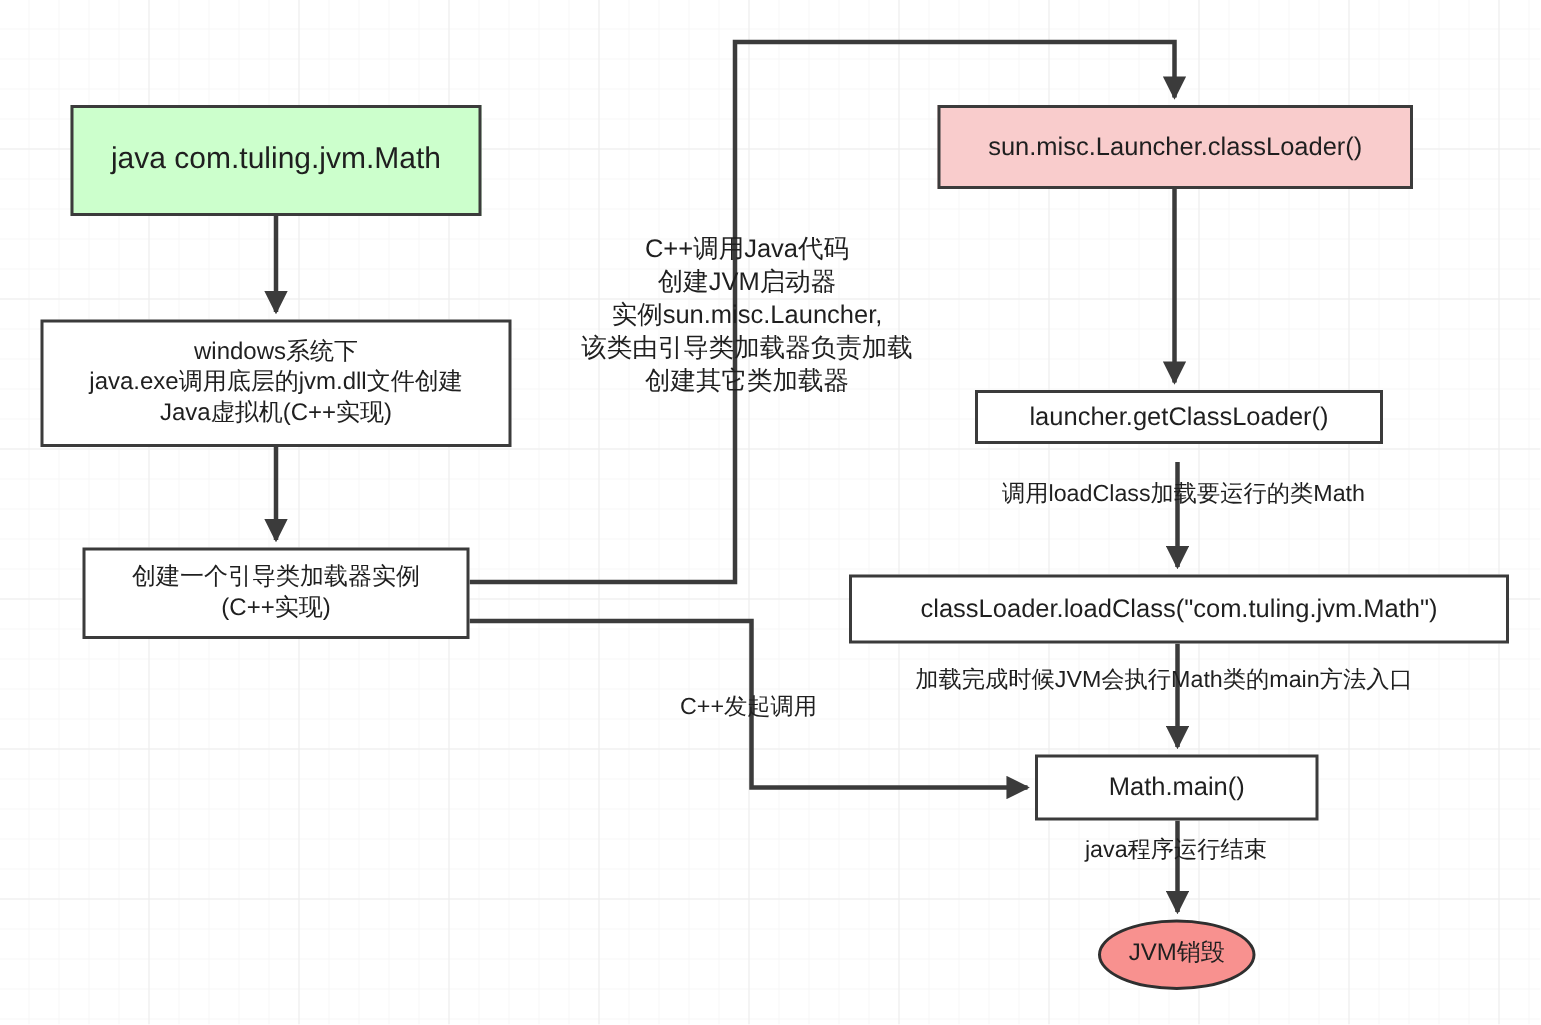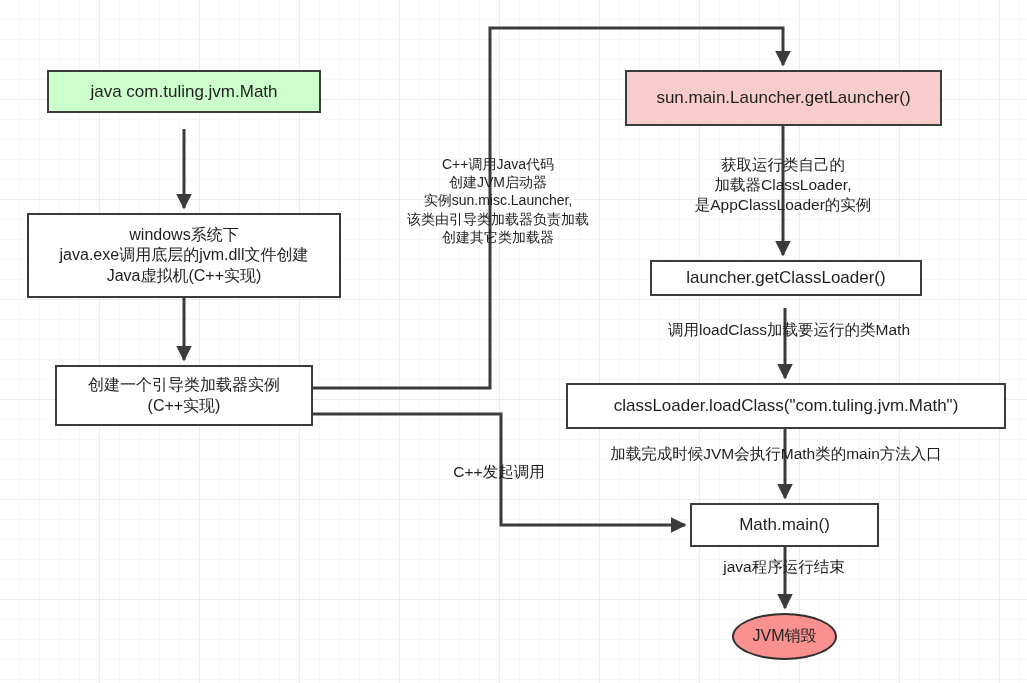--- a/index.html
+++ b/index.html
@@ -52,31 +52,31 @@
   .edge-label {
     position: absolute;
     color: #1f1f1f;
     text-align: center;
     line-height: 1.3;
     white-space: pre-line;
     background: transparent;
   }
 
   
-  #n-java-cmd        { left: 47px;  top: 70px;  width: 274px; height: 43px;  font-size: 17px; }
+  #n-java-cmd        { left: 47px;  top: 70px;  width: 274px; height: 74px;  font-size: 20px; }
   #n-windows         { left: 27px;  top: 213px; width: 314px; height: 85px;  font-size: 16px; }
   #n-bootstrap       { left: 55px;  top: 365px; width: 258px; height: 61px;  font-size: 16px; }
   #n-get-launcher    { left: 625px; top: 70px;  width: 317px; height: 56px;  font-size: 17px; }
   #n-get-classloader { left: 650px; top: 260px; width: 272px; height: 36px;  font-size: 17px; }
   #n-load-class      { left: 566px; top: 383px; width: 440px; height: 46px;  font-size: 17px; }
   #n-math-main       { left: 690px; top: 503px; width: 189px; height: 44px;  font-size: 17px; text-align: center; }
   #n-jvm-destroy     { left: 732px; top: 613px; width: 105px; height: 47px;  font-size: 16px; }
 
   
-  #l-cpp-call-java   { left: 376px; top: 155px; width: 244px; font-size: 14px; }
+  #l-cpp-call-java   { left: 376px; top: 155px; width: 244px; font-size: 17px; }
   #l-get-loader      { left: 661px; top: 155px; width: 244px; font-size: 15.5px; }
   #l-loadclass-math  { left: 609px; top: 320px; width: 360px; font-size: 15.5px; }
   #l-after-load      { left: 546px; top: 444px; width: 460px; font-size: 15.5px; }
   #l-cpp-invoke      { left: 433px; top: 462px; width: 132px; font-size: 15.5px; }
   #l-java-end        { left: 678px; top: 557px; width: 212px; font-size: 15.5px; }
 </style>
 </head>
 <body>
 
 <div id="canvas">
@@ -107,39 +107,36 @@
 
   <div class="node node-green" id="n-java-cmd">java com.tuling.jvm.Math</div>
 
   <div class="node node-rect" id="n-windows">windows系统下
 java.exe调用底层的jvm.dll文件创建
 Java虚拟机(C++实现)</div>
 
   <div class="node node-rect" id="n-bootstrap">创建一个引导类加载器实例
 (C++实现)</div>
 
-  <div class="node node-pink" id="n-get-launcher">sun.main.Launcher.getLauncher()</div>
+  <div class="node node-pink" id="n-get-launcher">sun.misc.Launcher.classLoader()</div>
 
   <div class="node node-rect" id="n-get-classloader">launcher.getClassLoader()</div>
 
   <div class="node node-rect" id="n-load-class">classLoader.loadClass("com.tuling.jvm.Math")</div>
 
   <div class="node node-rect" id="n-math-main">Math.main()</div>
 
   <div class="node node-ellipse" id="n-jvm-destroy">JVM销毁</div>
 
   <div class="edge-label" id="l-cpp-call-java">C++调用Java代码
 创建JVM启动器
 实例sun.misc.Launcher,
 该类由引导类加载器负责加载
 创建其它类加载器</div>
 
-  <div class="edge-label" id="l-get-loader">获取运行类自己的
-加载器ClassLoader,
-是AppClassLoader的实例</div>
 
   <div class="edge-label" id="l-loadclass-math">调用loadClass加载要运行的类Math</div>
 
   <div class="edge-label" id="l-after-load">加载完成时候JVM会执行Math类的main方法入口</div>
 
   <div class="edge-label" id="l-cpp-invoke">C++发起调用</div>
 
   <div class="edge-label" id="l-java-end">java程序运行结束</div>
 
 </div>

